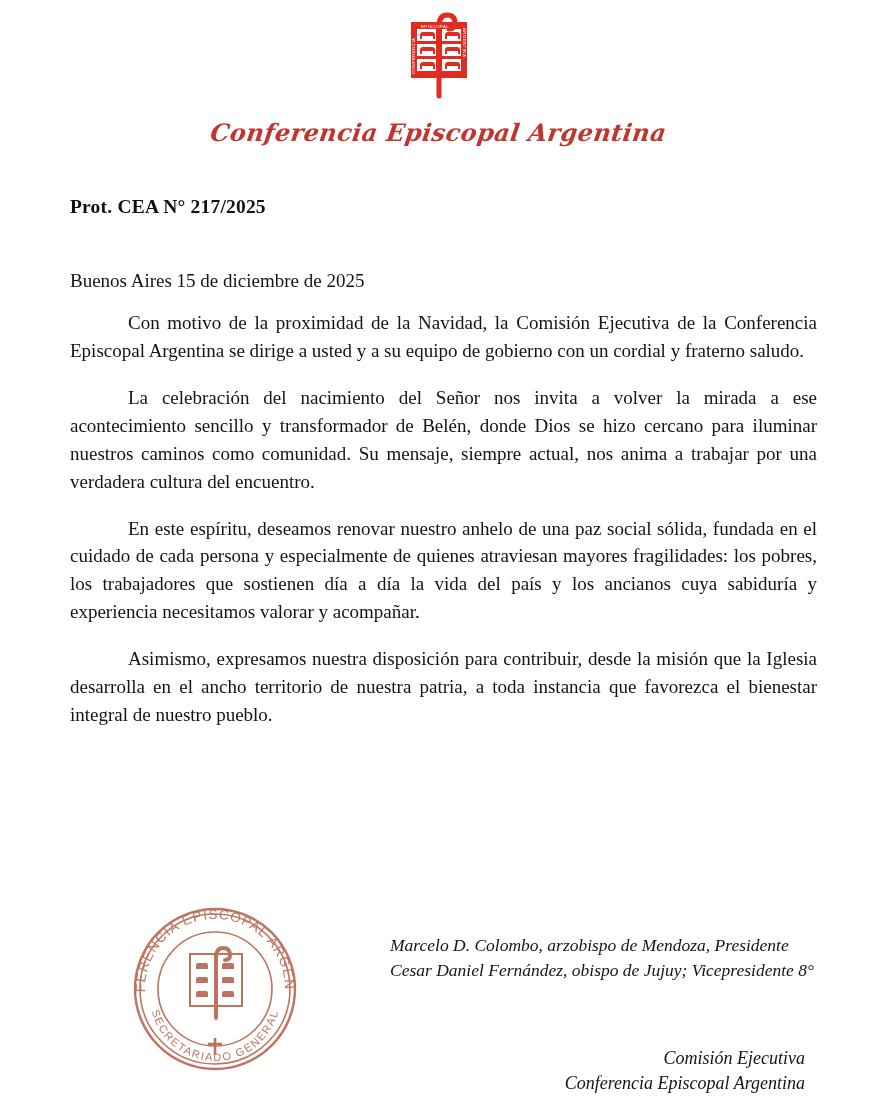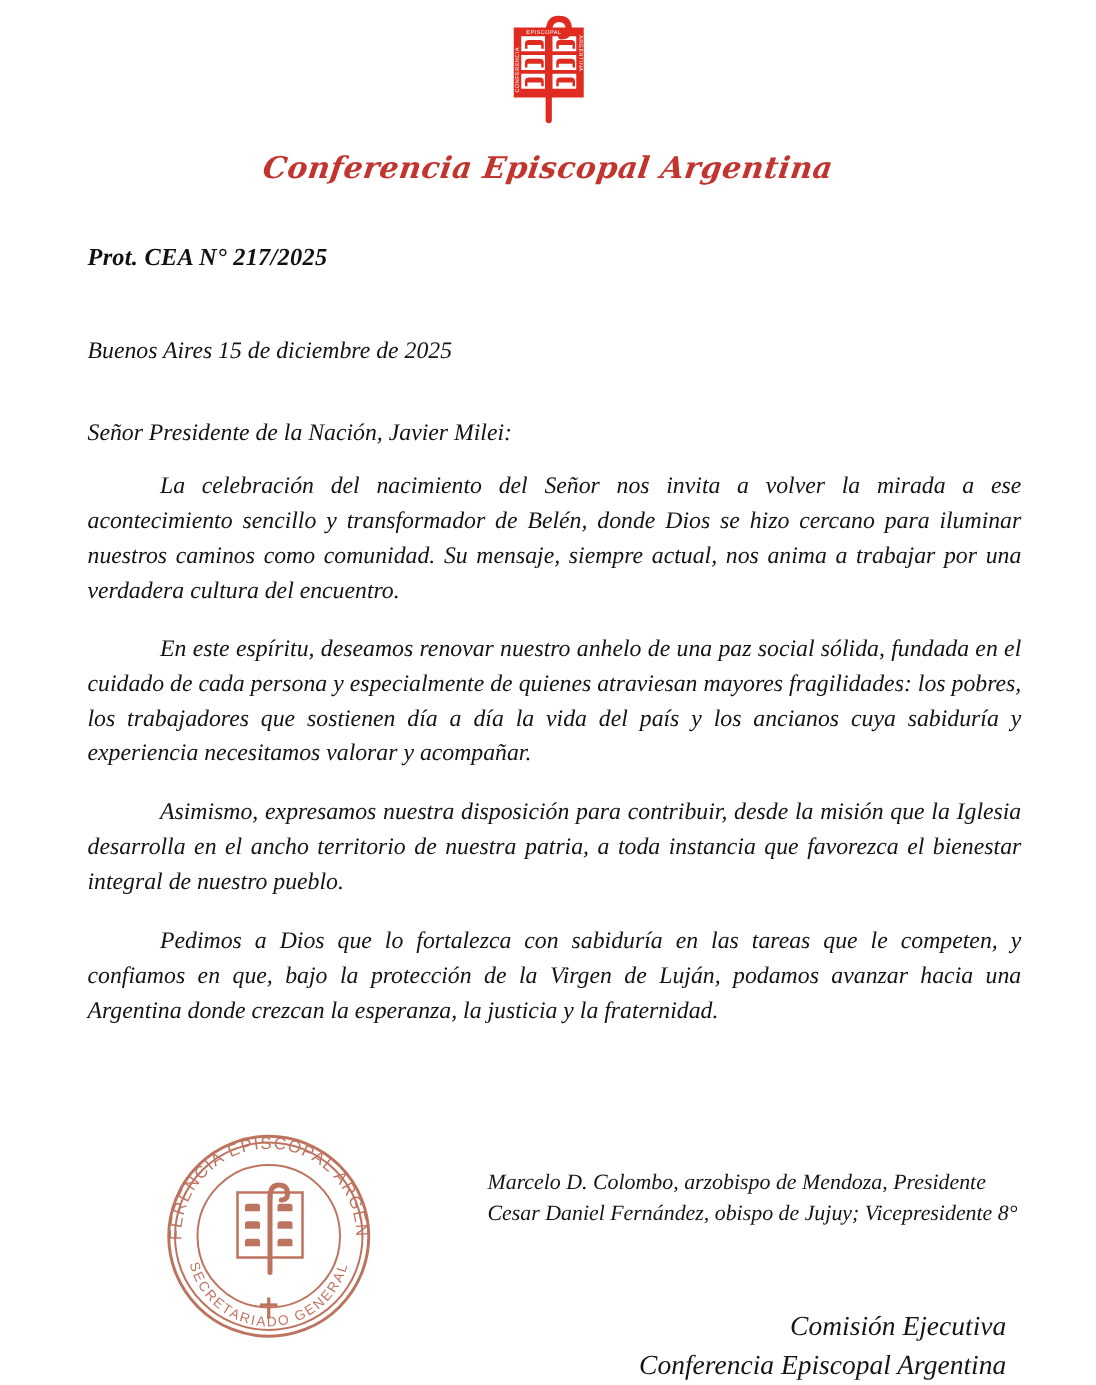--- a/index.html
+++ b/index.html
@@ -41,21 +41,20 @@
     font-weight: 600;
     transform: skewX(-8deg);
   }
 
   
   .sheet {
     position: absolute;
     left: 70px;
     right: 60px;
     top: 196px;
-    font-style: italic;
   }
 
   .prot {
     font-weight: bold;
     font-size: 19.5px;
     letter-spacing: 0.2px;
     color: #111;
   }
 
   .place-date {
@@ -112,21 +111,21 @@
   }
 
   .closing {
     position: absolute;
     right: 72px;
     top: 158px;
     text-align: right;
   }
   .closing div {
     font-style: italic;
-    font-size: 22px;
+    font-size: 18px;
     line-height: 1.4;
     color: #151515;
   }
 </style>
 </head>
 <body>
 
 <div class="letterhead">
 
   <div class="crest-wrap">
@@ -163,26 +162,25 @@
 
   <div class="letterhead-script">Conferencia Episcopal Argentina</div>
 </div>
 
 <div class="sheet">
 
   <div class="prot">Prot. CEA N° 217/2025</div>
 
   <div class="place-date">Buenos Aires 15 de diciembre de 2025</div>
 
-  <div class="salutation">Señor Presidente de la Nación, Javier Milei:</div>
-
+
+  <p class="para">Con motivo de la proximidad de la Navidad, la Comisión Ejecutiva de la Conferencia Episcopal Argentina se dirige a usted y a su equipo de gobierno con un cordial y fraterno saludo.</p>
   <p class="para">La celebración del nacimiento del Señor nos invita a volver la mirada a ese acontecimiento sencillo y transformador de Belén, donde Dios se hizo cercano para iluminar nuestros caminos como comunidad. Su mensaje, siempre actual, nos anima a trabajar por una verdadera cultura del encuentro.</p>
   <p class="para">En este espíritu, deseamos renovar nuestro anhelo de una paz social sólida, fundada en el cuidado de cada persona y especialmente de quienes atraviesan mayores fragilidades: los pobres, los trabajadores que sostienen día a día la vida del país y los ancianos cuya sabiduría y experiencia necesitamos valorar y acompañar.</p>
   <p class="para">Asimismo, expresamos nuestra disposición para contribuir, desde la misión que la Iglesia desarrolla en el ancho territorio de nuestra patria, a toda instancia que favorezca el bienestar integral de nuestro pueblo.</p>
-  <p class="para">Pedimos a Dios que lo fortalezca con sabiduría en las tareas que le competen, y confiamos en que, bajo la protección de la Virgen de Luján, podamos avanzar hacia una Argentina donde crezcan la esperanza, la justicia y la fraternidad.</p>
 </div>
 
 <div class="sig-area">
 
   <div class="seal">
     <svg width="186" height="186" viewBox="0 0 186 186">
       <defs>
         <path id="arcOuter" d="M 93,93 m -70,0 a 70,70 0 1,1 140,0" fill="none"></path>
         <path id="arcInner" d="M 28,100 a 65,65 0 0,0 130,0" fill="none"></path>
       </defs>

